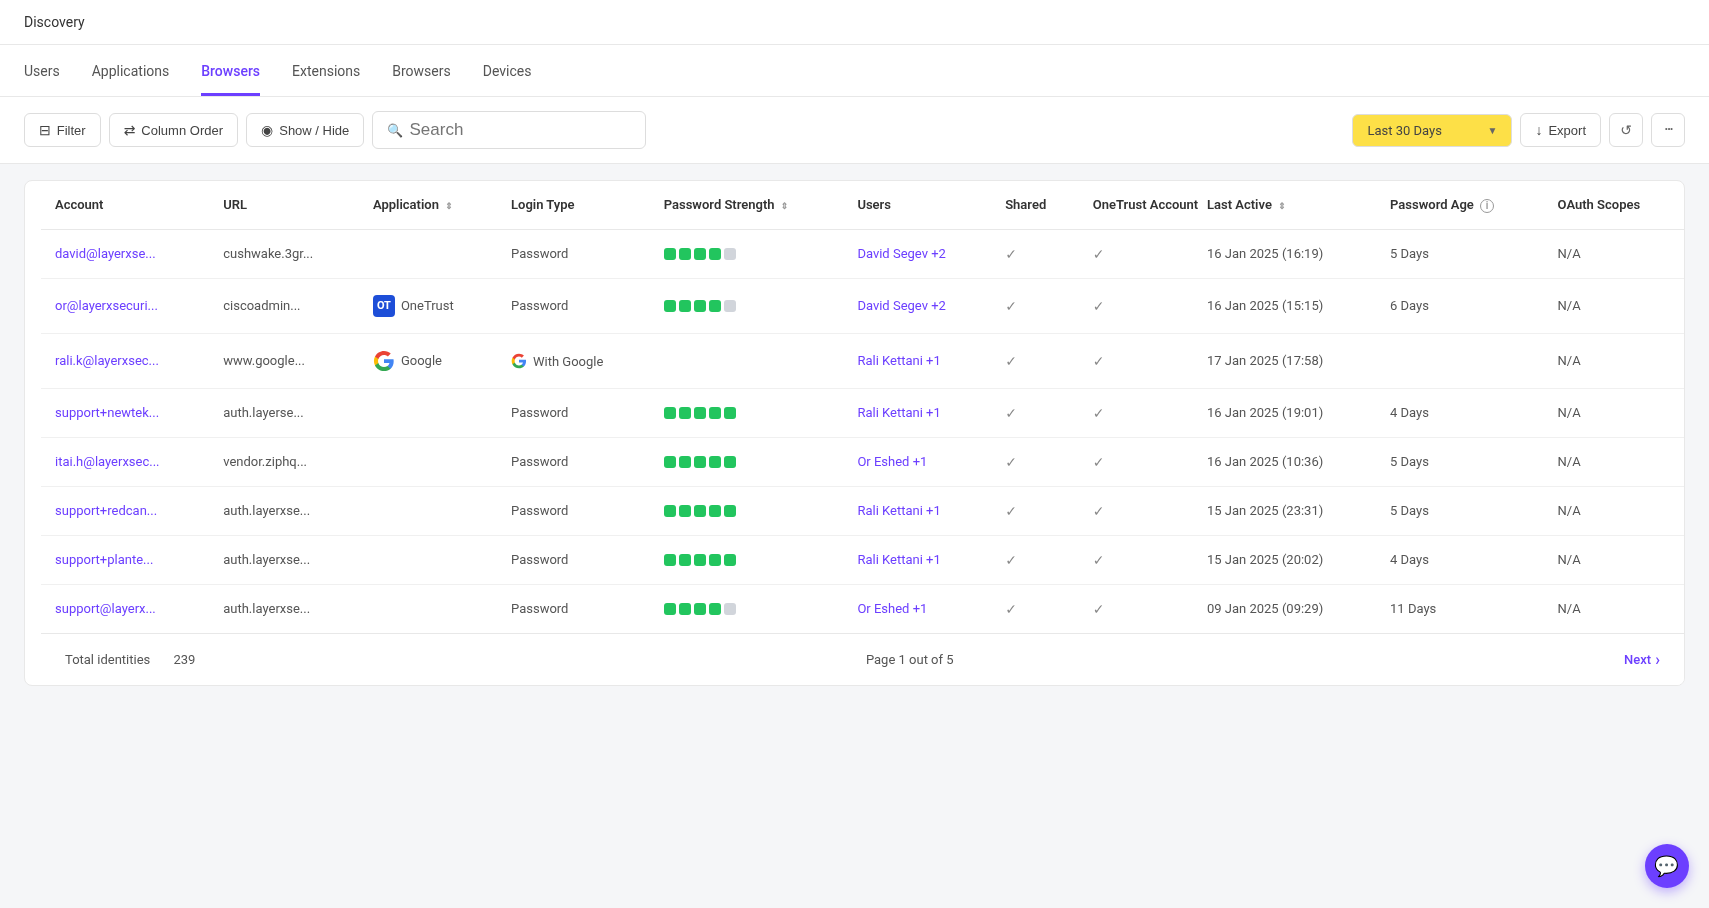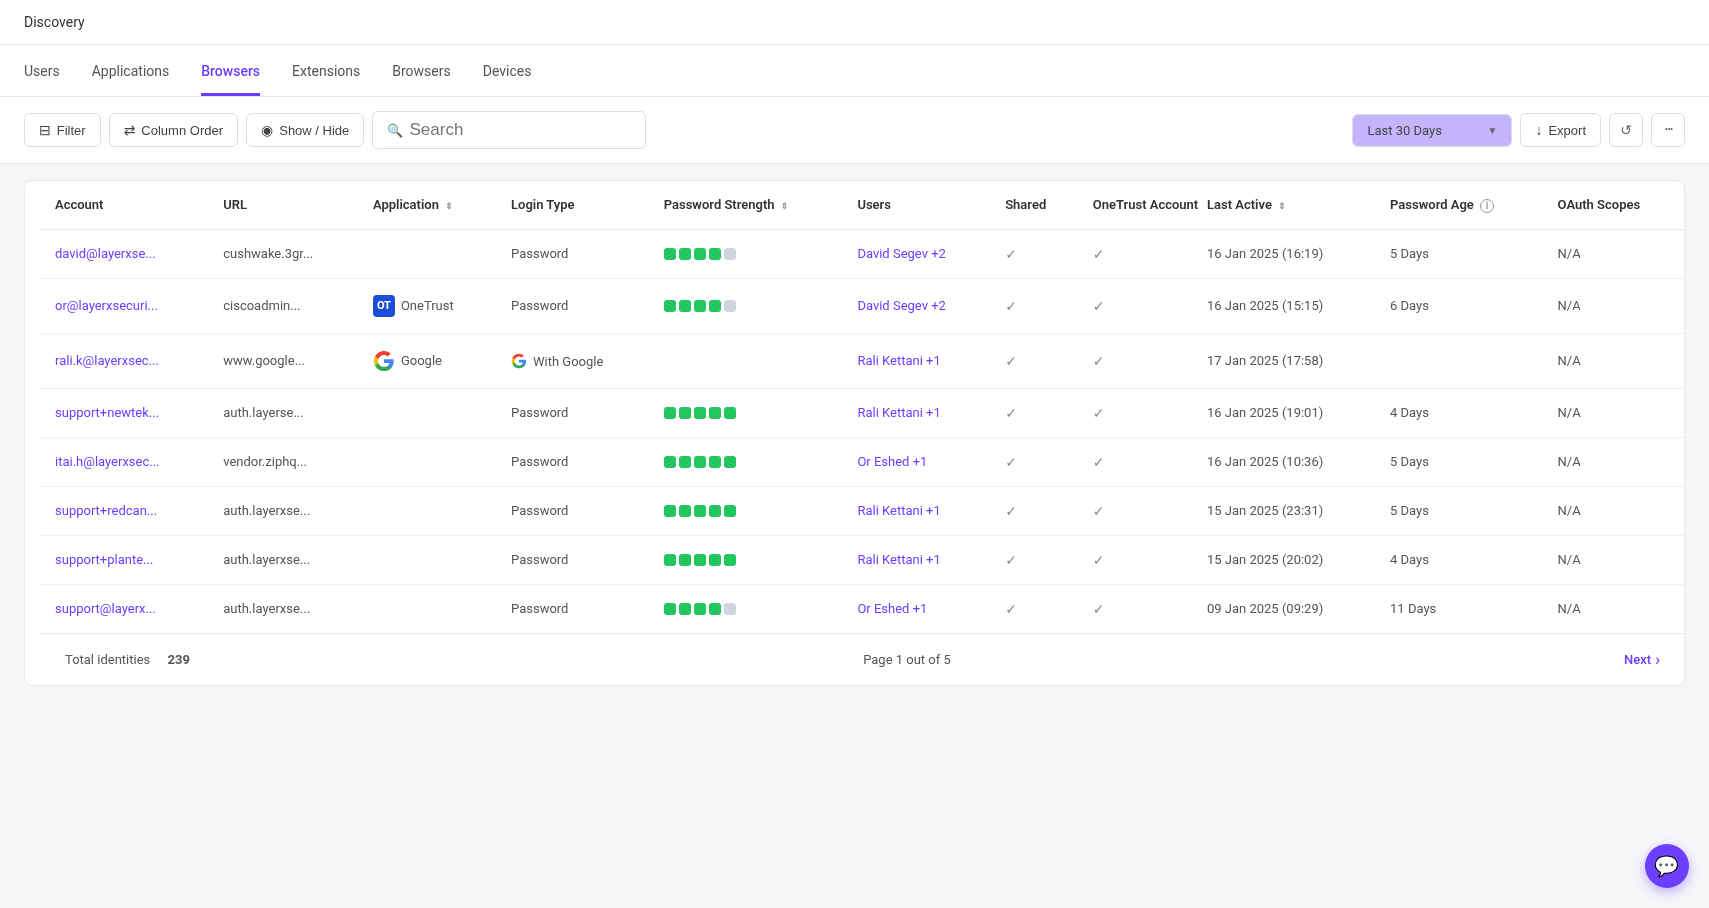--- a/index.html
+++ b/index.html
@@ -10,21 +10,21 @@
     .nav-tabs { background: #fff; padding: 0 24px; border-bottom: 1px solid #e8e8e8; display: flex; gap: 32px; }
     .nav-tab { padding: 18px 0 14px; font-size: 14px; color: #555; cursor: pointer; border-bottom: 3px solid transparent; position: relative; }
     .nav-tab.active { color: #6c3fff; border-bottom: 3px solid #6c3fff; font-weight: 500; }
 
     .toolbar { background: #fff; padding: 14px 24px; display: flex; align-items: center; gap: 8px; border-bottom: 1px solid #e8e8e8; }
     .toolbar-left { display: flex; align-items: center; gap: 8px; flex: 1; }
     .toolbar-btn { display: flex; align-items: center; gap: 6px; padding: 8px 14px; border: 1px solid #ddd; border-radius: 6px; background: #fff; cursor: pointer; color: #444; font-size: 13px; }
     .search-box { display: flex; align-items: center; gap: 6px; padding: 8px 14px; border: 1px solid #ddd; border-radius: 6px; background: #fff; min-width: 160px; }
     .search-box input { border: none; outline: none; font-size: 17px; color: #a16207; background: transparent; width: 100%; }
     .toolbar-right { display: flex; align-items: center; gap: 8px; }
-    .date-select { display: flex; align-items: center; gap: 6px; padding: 8px 14px; border: 1px solid #ddd; border-radius: 6px; background: #c4b5fd; cursor: pointer; font-size: 13px; color: #444; min-width: 160px; justify-content: space-between; }
+    .date-select { display: flex; align-items: center; gap: 6px; padding: 8px 14px; border: 1px solid #ddd; border-radius: 6px; background: #fde047; cursor: pointer; font-size: 13px; color: #444; min-width: 160px; justify-content: space-between; }
     .export-btn { display: flex; align-items: center; gap: 6px; padding: 8px 14px; border: 1px solid #ddd; border-radius: 6px; background: #fff; cursor: pointer; color: #444; font-size: 13px; }
     .icon-btn { width: 34px; height: 34px; display: flex; align-items: center; justify-content: center; border: 1px solid #ddd; border-radius: 6px; background: #fff; cursor: pointer; color: #666; }
 
     .table-container { margin: 16px 24px; background: #fff; border-radius: 8px; border: 1px solid #e8e8e8; overflow: hidden; padding-left: 16px; }
     table { width: 100%; border-collapse: collapse; }
     thead tr { border-bottom: 1px solid #e8e8e8; }
     thead th { padding: 16px 14px; text-align: left; font-weight: 600; font-size: 13px; color: #333; white-space: nowrap; }
     tbody tr { border-bottom: 1px solid #f0f0f0; }
     tbody tr:last-child { border-bottom: none; }
     tbody td { padding: 16px 14px; font-size: 13px; color: #555; vertical-align: middle; }
@@ -331,21 +331,21 @@
             <td>11 Days</td>
             <td>N/A</td>
           </tr>
         </tbody>
     </table>
   </div>
 
   <div class="table-footer">
     <div>
       <span>Total identities</span>
-      <span style="font-weight:700; margin-left:14px;">239</span>
+      <span style="font-weight:400; margin-left:20px;">239</span>
     </div>
     <div>Page 1 out of 5</div>
     <div class="next-btn">
       <span>Next</span>
       <span style="font-size:16px;">›</span>
     </div>
   </div>
 </div>
 
 <div class="chat-btn">

